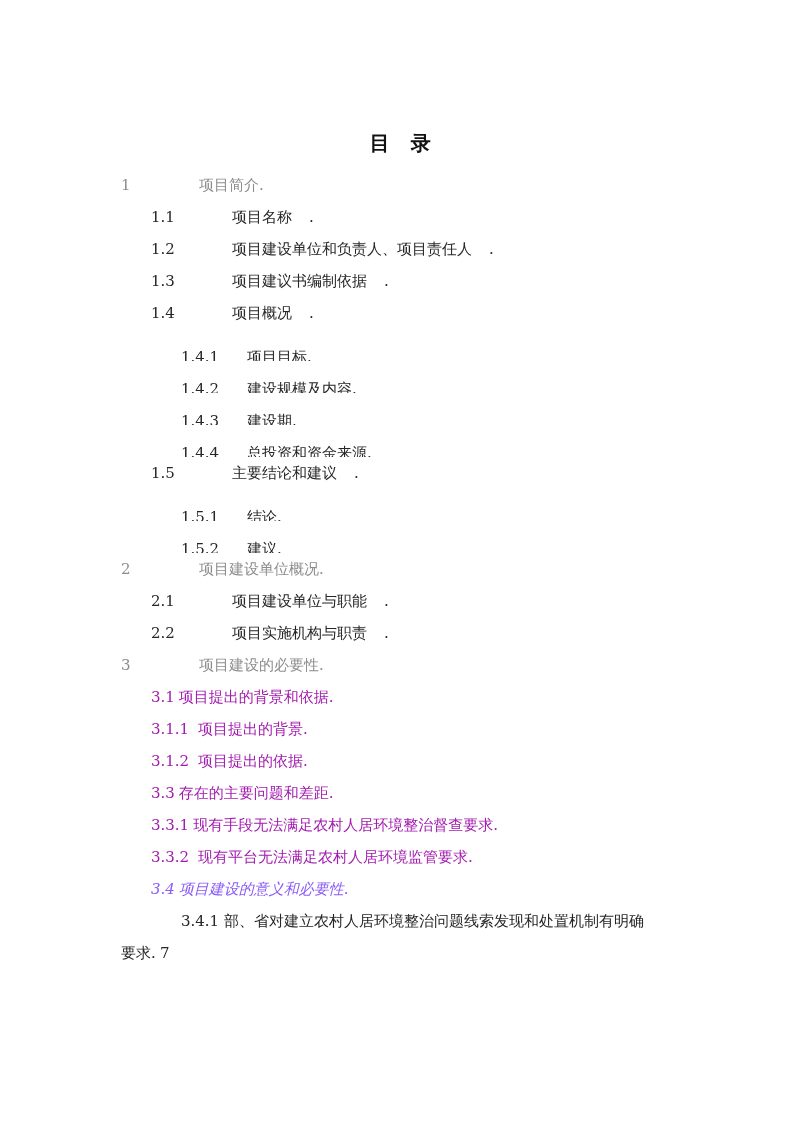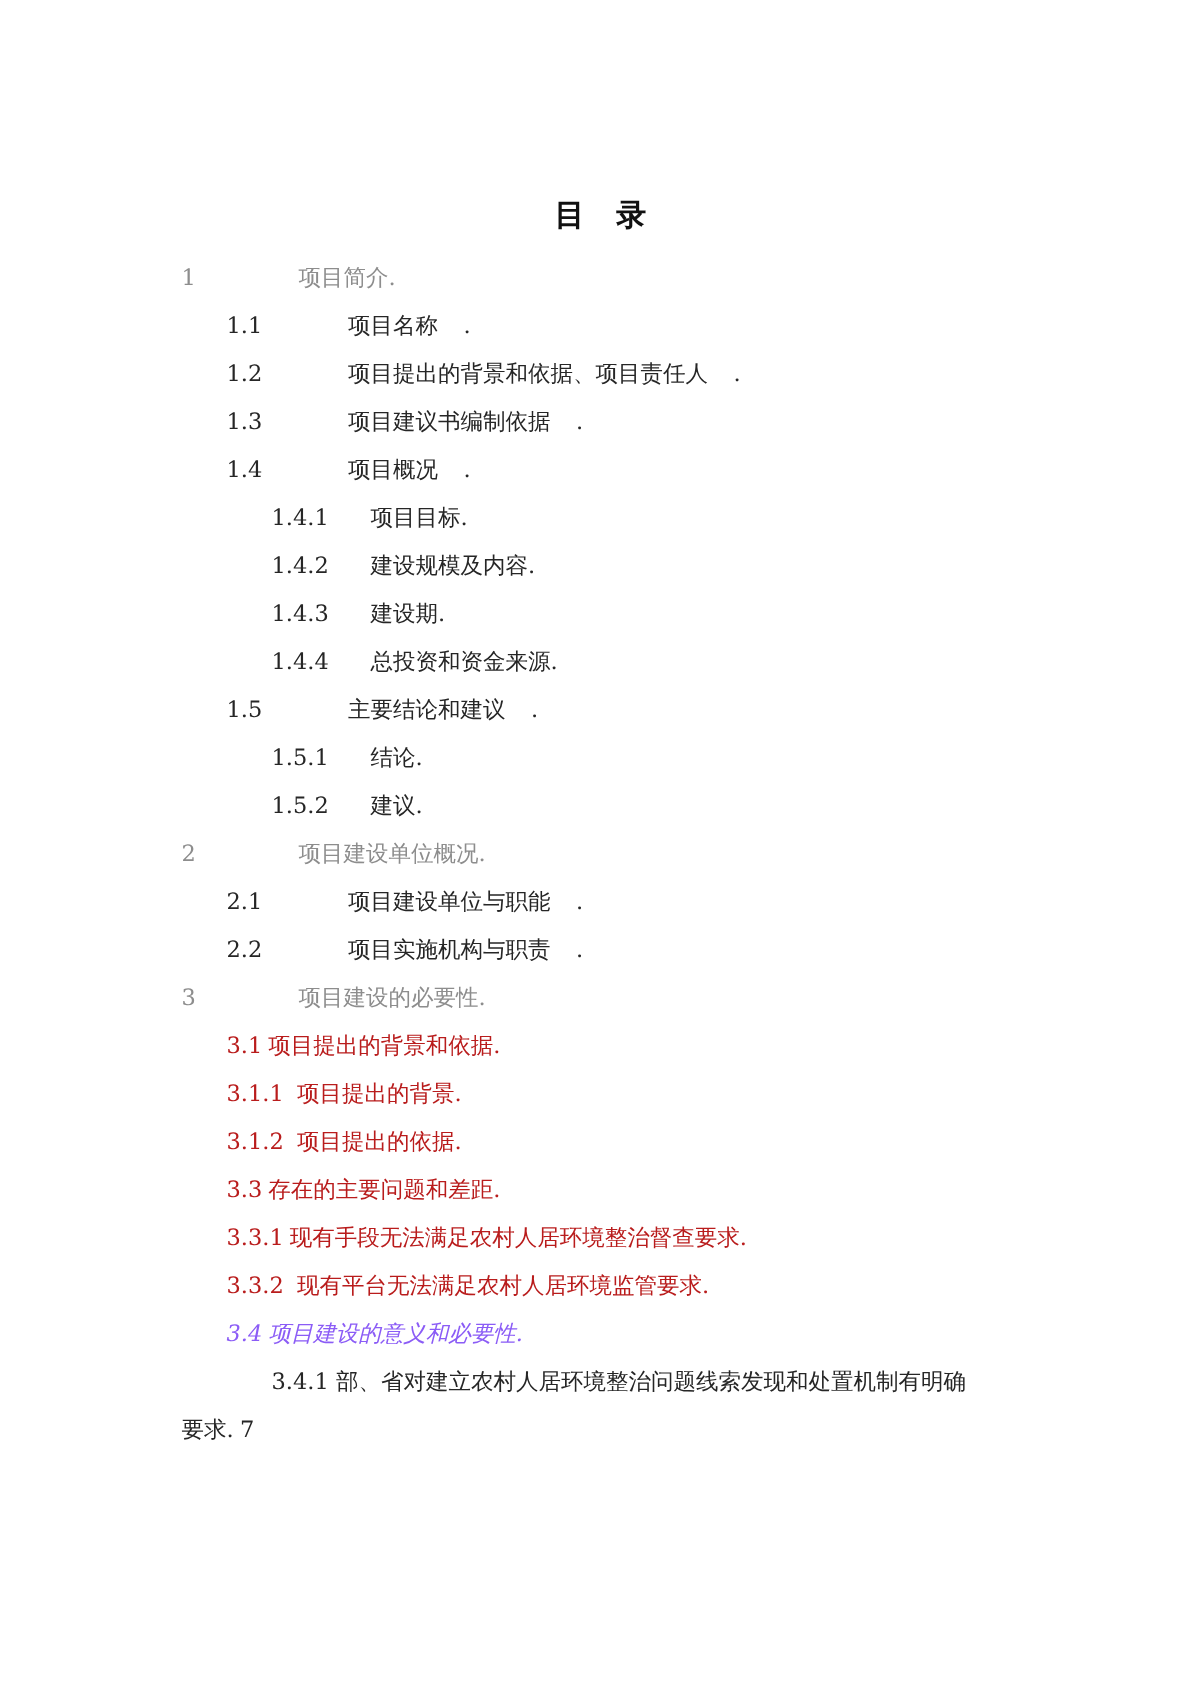--- a/index.html
+++ b/index.html
@@ -95,25 +95,25 @@
     padding-left: 30px;
     gap: 17px;
   }
   .lvl2 .num { width: 64px; }
 
   
   .lvl3 {
     color: #262626;
     padding-left: 60px;
   }
-  .lvl3 .num { width: 66px; }
+  .lvl3 .num { width: 66px; margin-top: 12px; }
 
   
   .flat {
-    color: #b91c1c;
+    color: #a21caf;
     padding-left: 30px;
   }
   .flat .num { width: auto; padding-right: 4px; }
 
   .flat-gray {
     color: #8b5cf6;
     font-style: italic;
   }
 
   
@@ -169,21 +169,21 @@
           <span class="page">1</span>
         </div>
         <div class="toc-entry lvl2">
           <span class="num">1.1</span>
           <span class="label">项目名称</span>
           <span class="leader"></span>
           <span class="page">1</span>
         </div>
         <div class="toc-entry lvl2">
           <span class="num">1.2</span>
-          <span class="label">项目提出的背景和依据、项目责任人</span>
+          <span class="label">项目建设单位和负责人、项目责任人</span>
           <span class="leader"></span>
           <span class="page">1</span>
         </div>
         <div class="toc-entry lvl2">
           <span class="num">1.3</span>
           <span class="label">项目建议书编制依据</span>
           <span class="leader"></span>
           <span class="page">1</span>
         </div>
         <div class="toc-entry lvl2">

